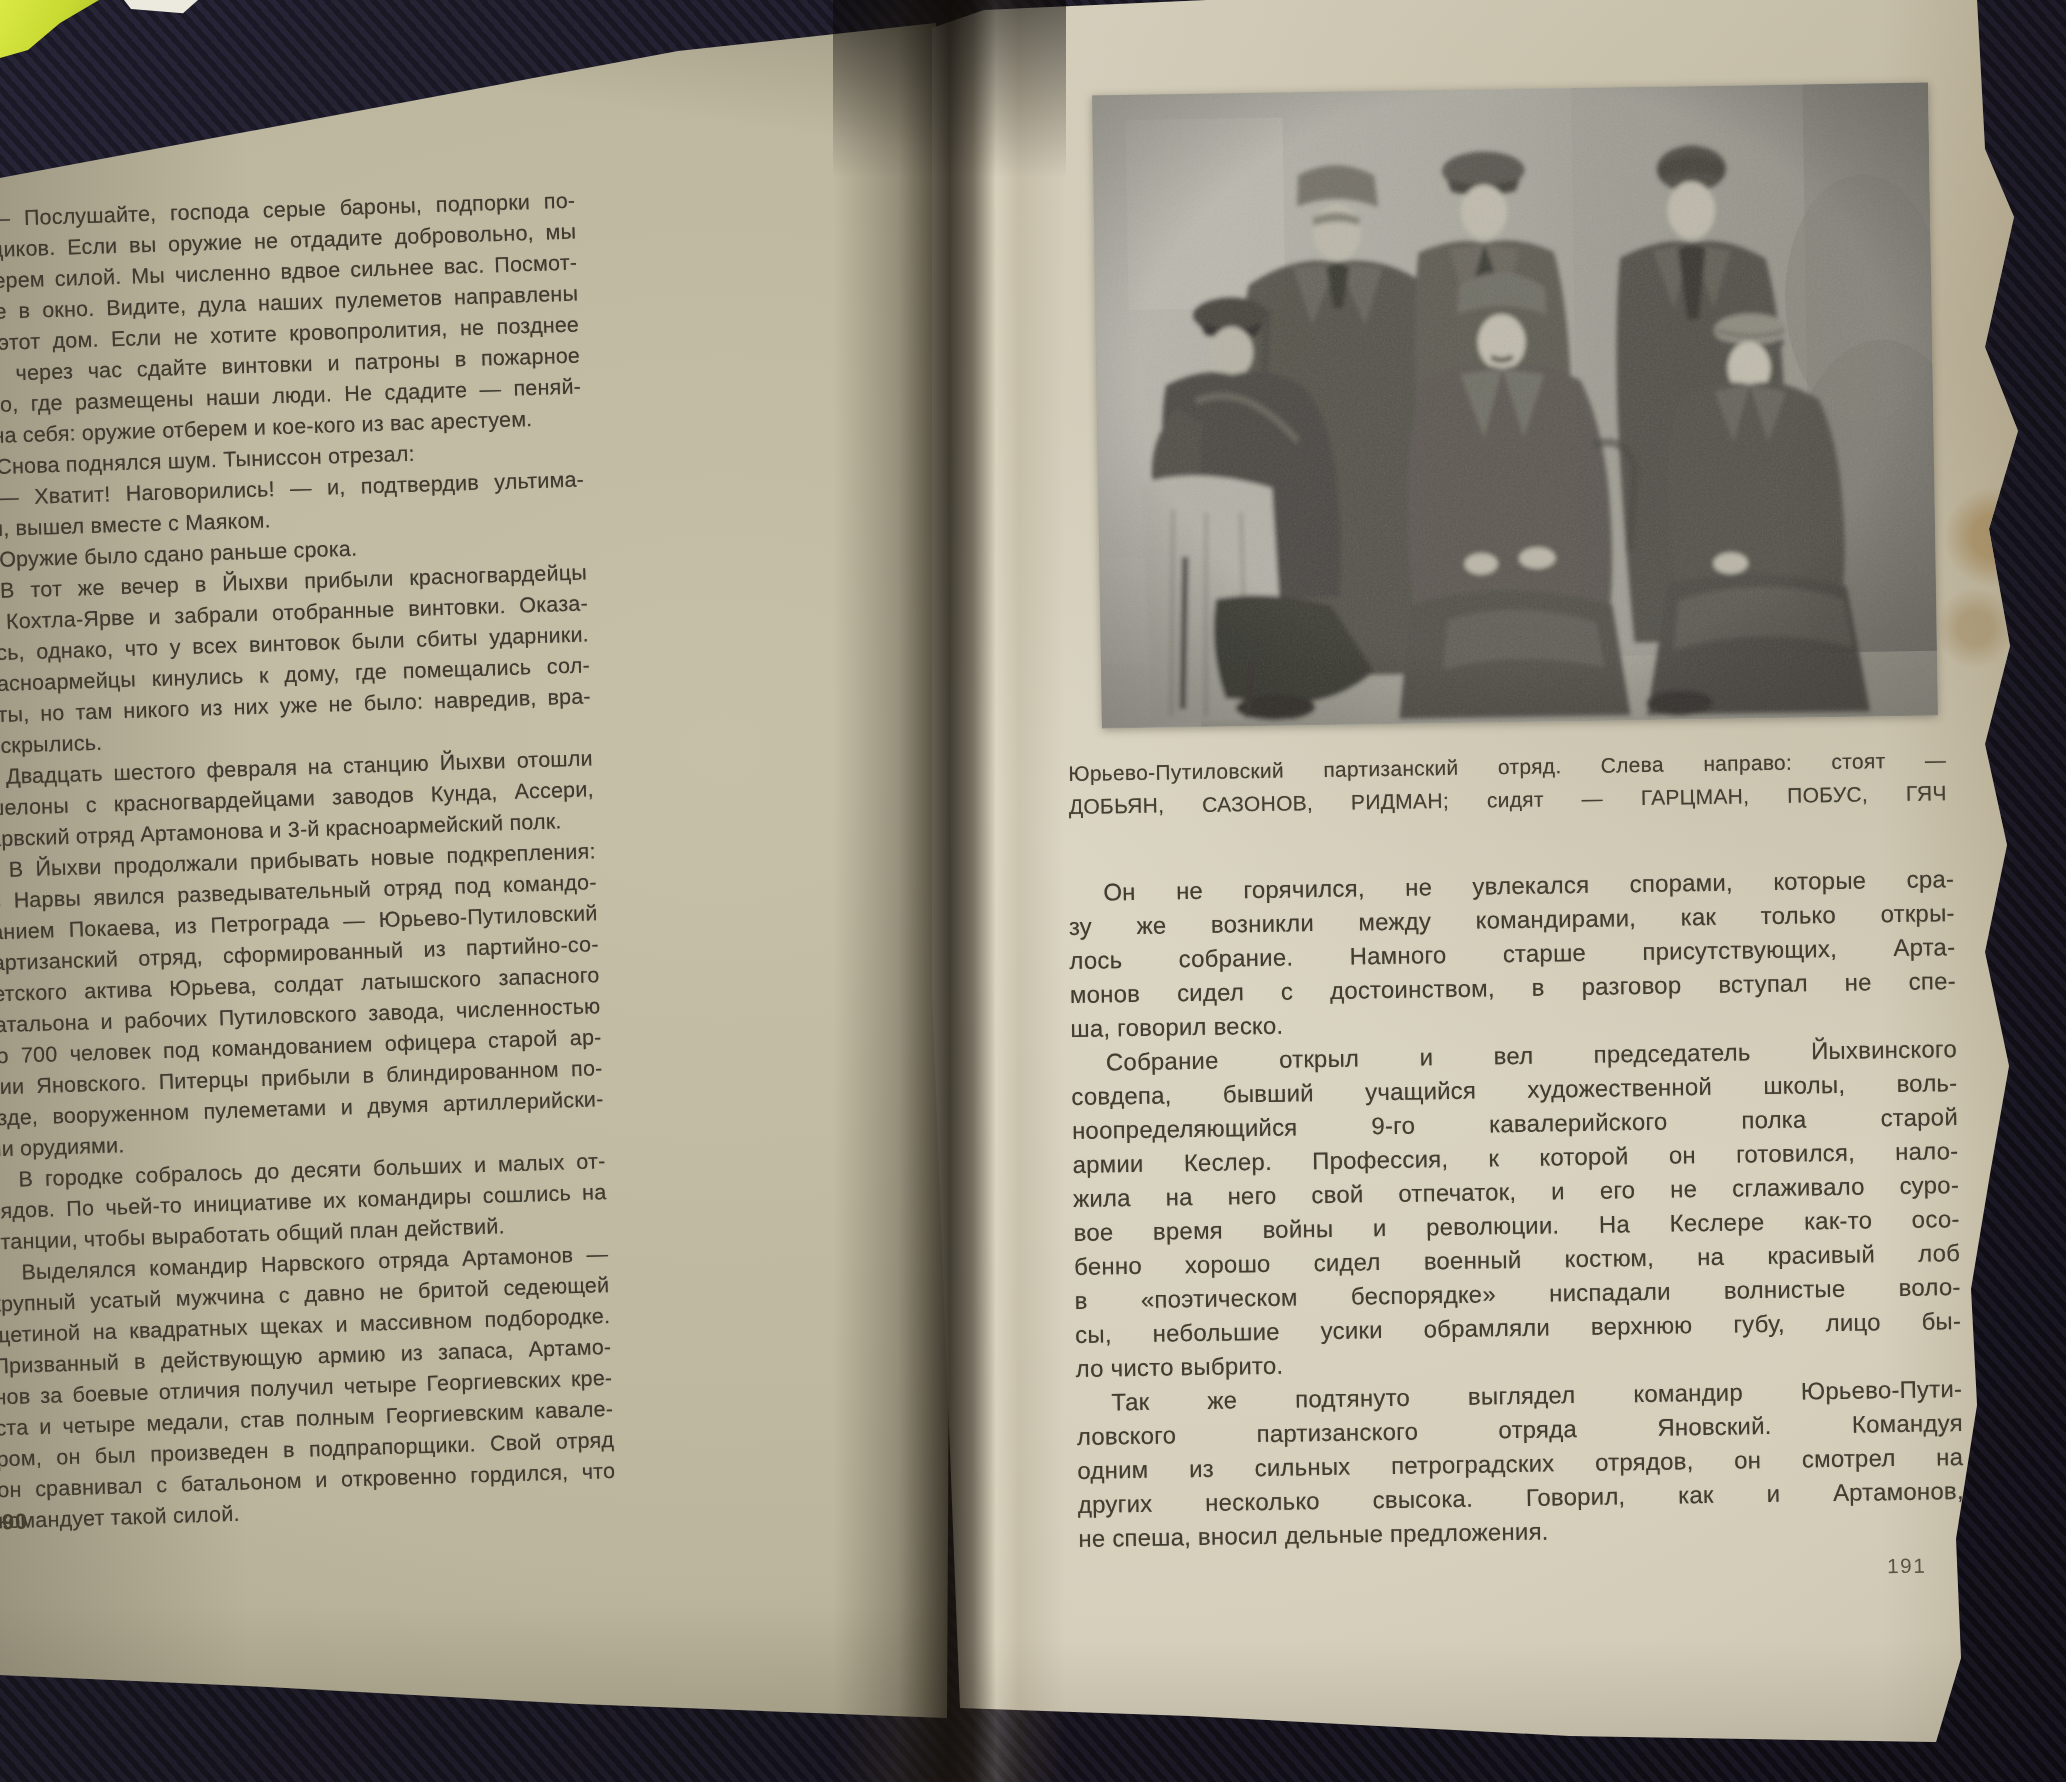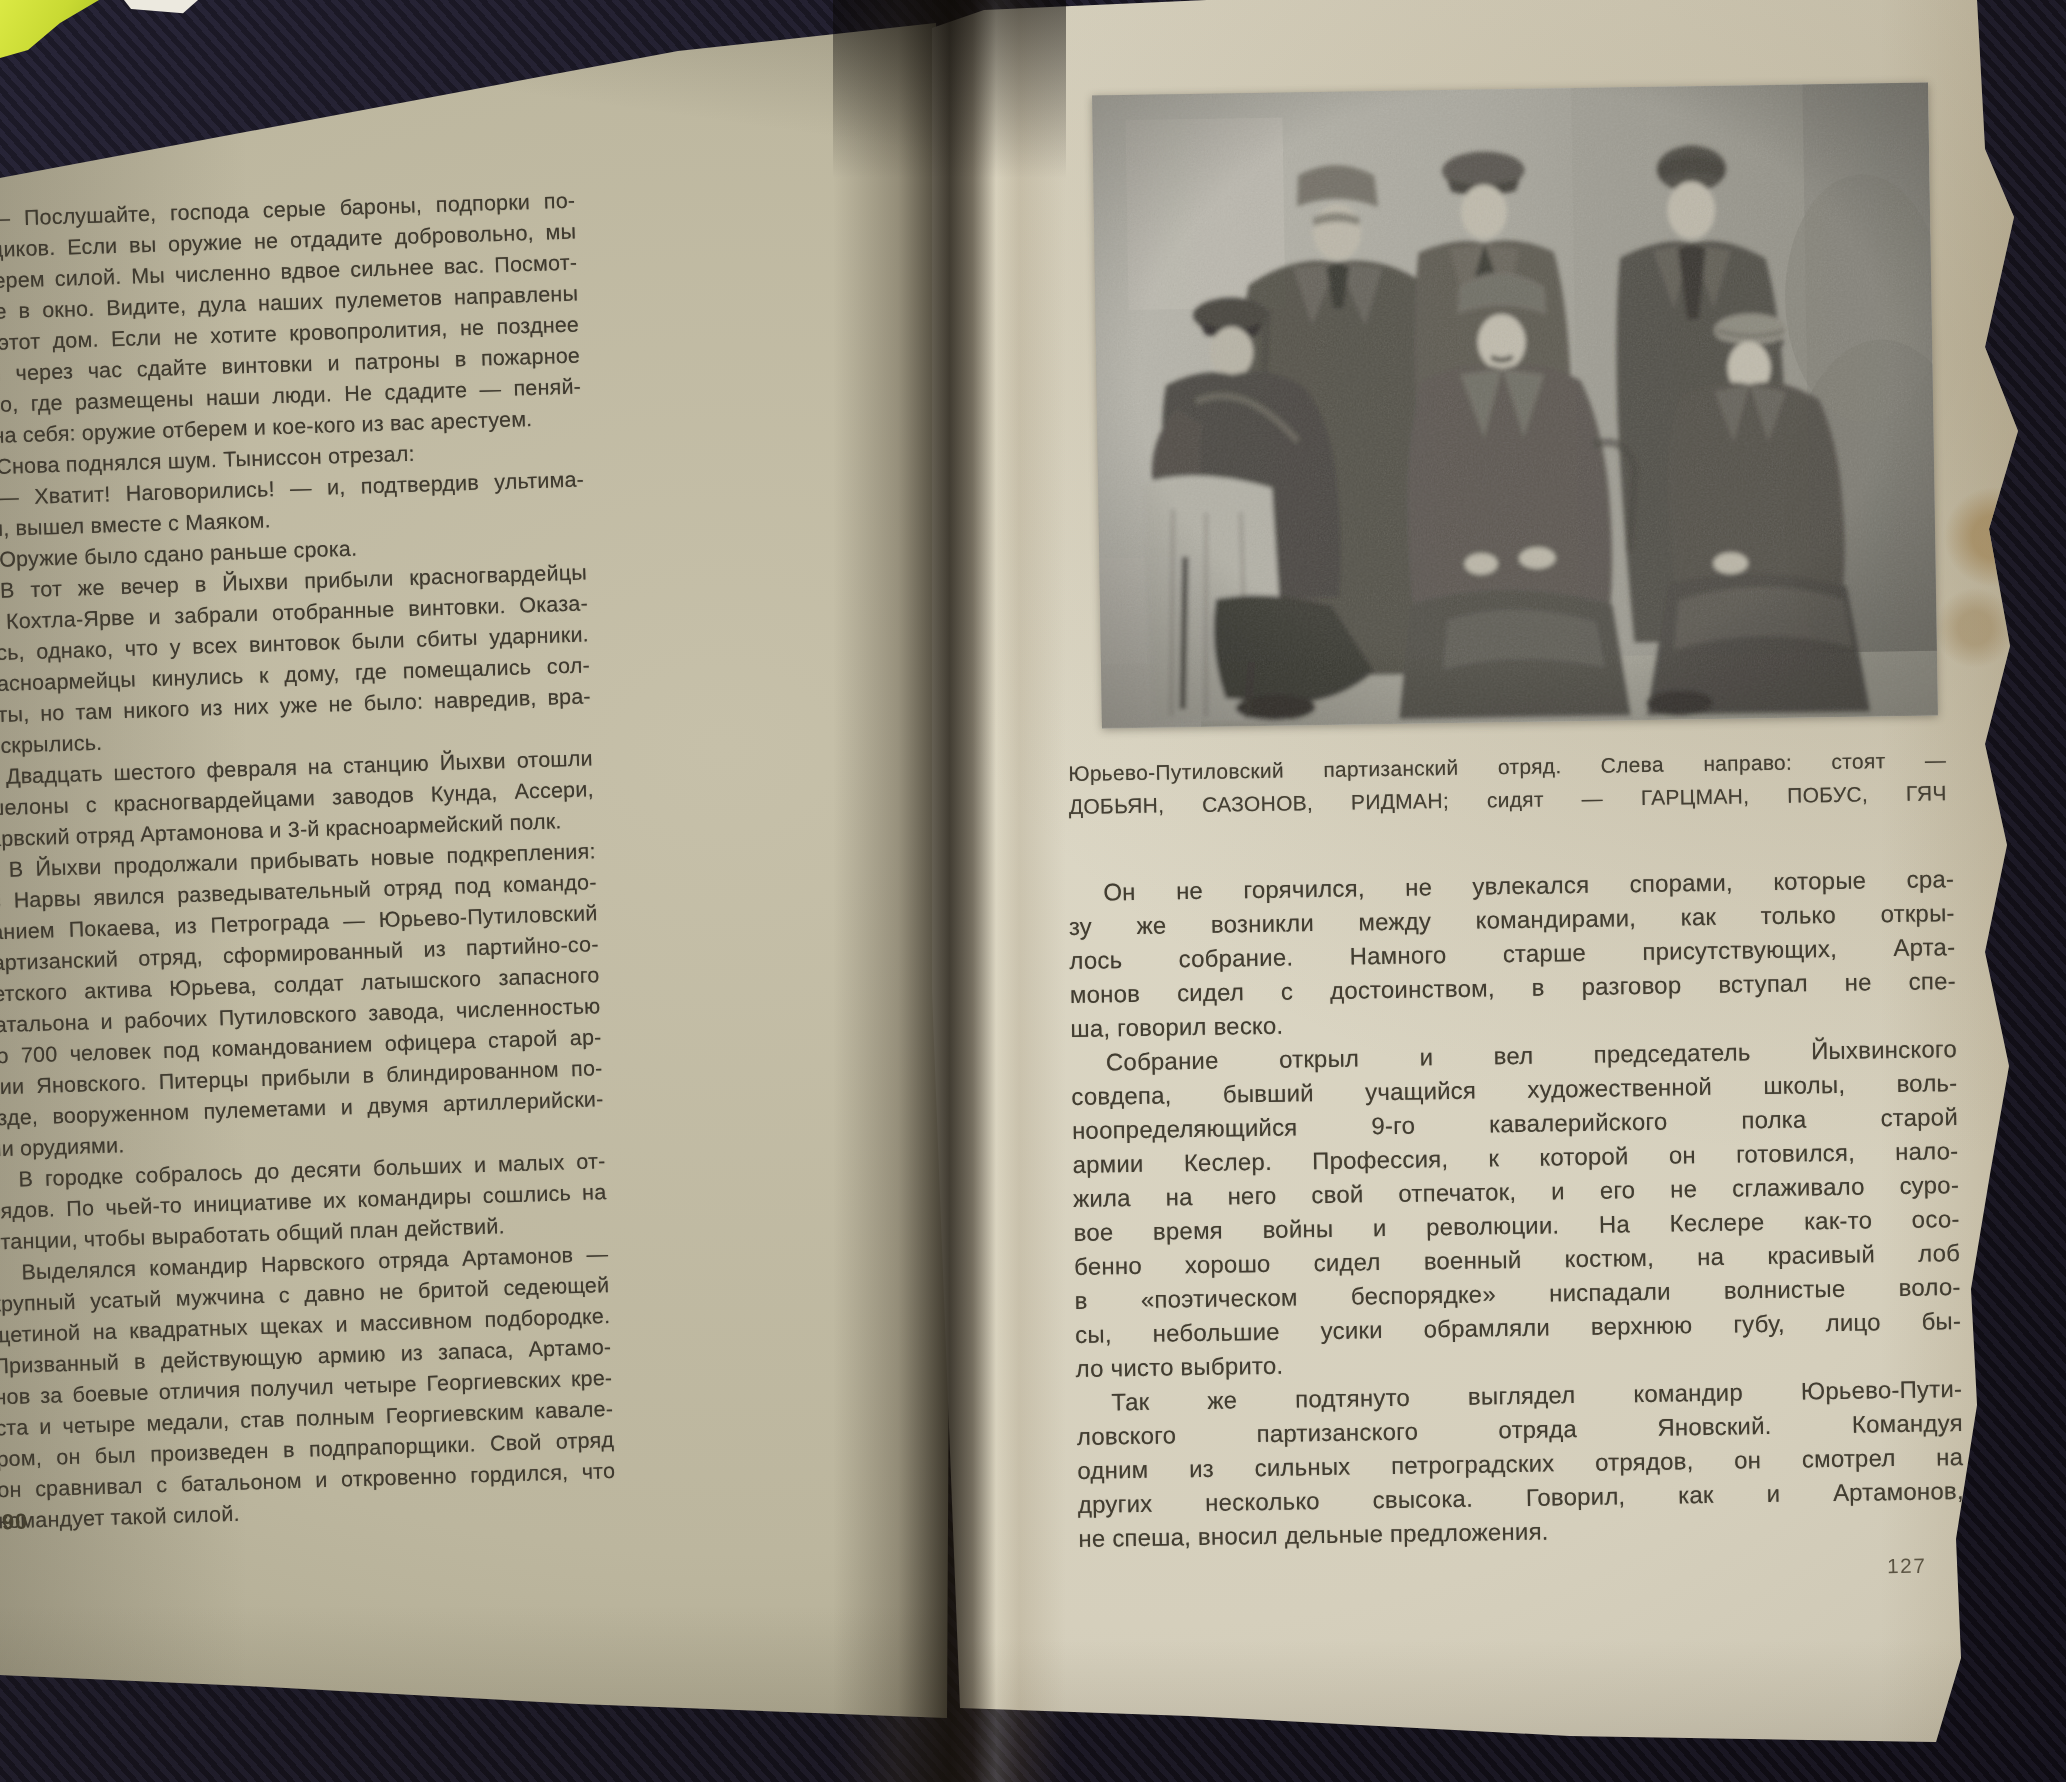--- a/index.html
+++ b/index.html
@@ -246,19 +246,19 @@
         <div class="line">бенно хорошо сидел военный костюм, на красивый лоб</div>
         <div class="line">в «поэтическом беспорядке» ниспадали волнистые воло-</div>
         <div class="line">сы, небольшие усики обрамляли верхнюю губу, лицо бы-</div>
         <div class="line para-end">ло чисто выбрито.</div>
         <div class="line indent">Так же подтянуто выглядел командир Юрьево-Пути-</div>
         <div class="line">ловского партизанского отряда Яновский. Командуя</div>
         <div class="line">одним из сильных петроградских отрядов, он смотрел на</div>
         <div class="line">других несколько свысока. Говорил, как и Артамонов,</div>
         <div class="line para-end">не спеша, вносил дельные предложения.</div>
       </div>
-    <div class="page-num-right">127</div>
+    <div class="page-num-right">191</div>
   </div>
 
   <div class="gutter"></div>
 
 </div>
 
 
 </body></html>

